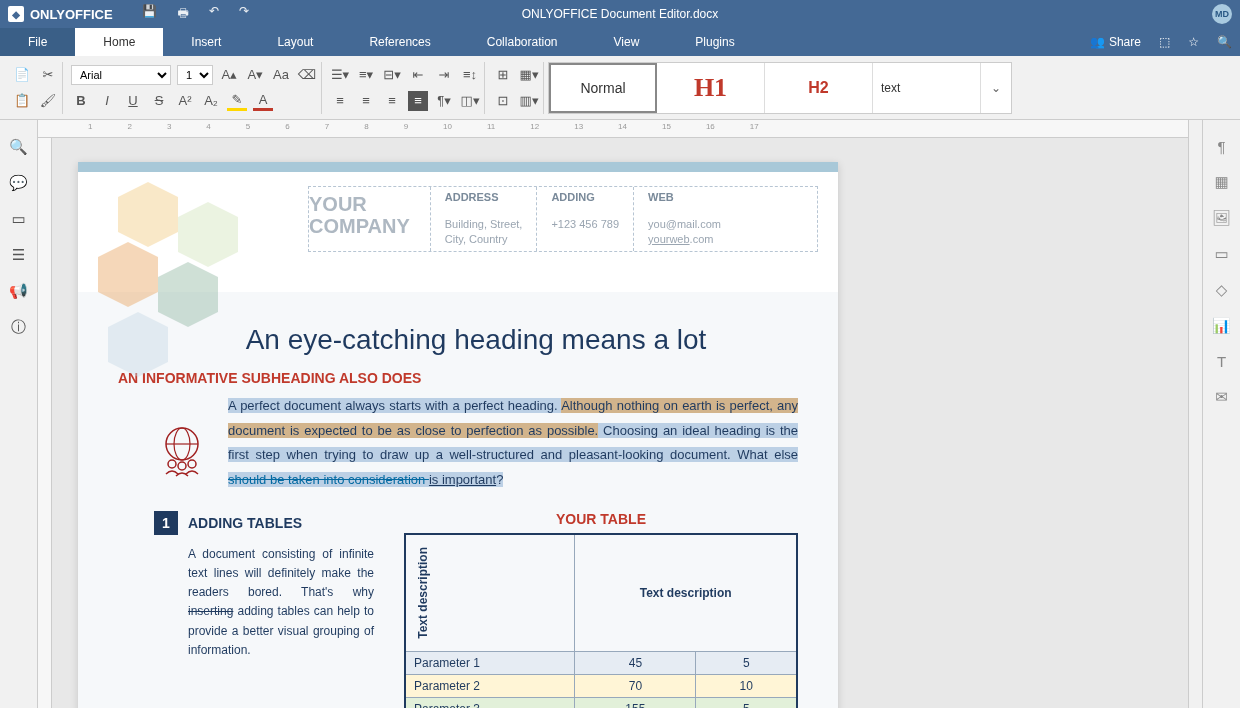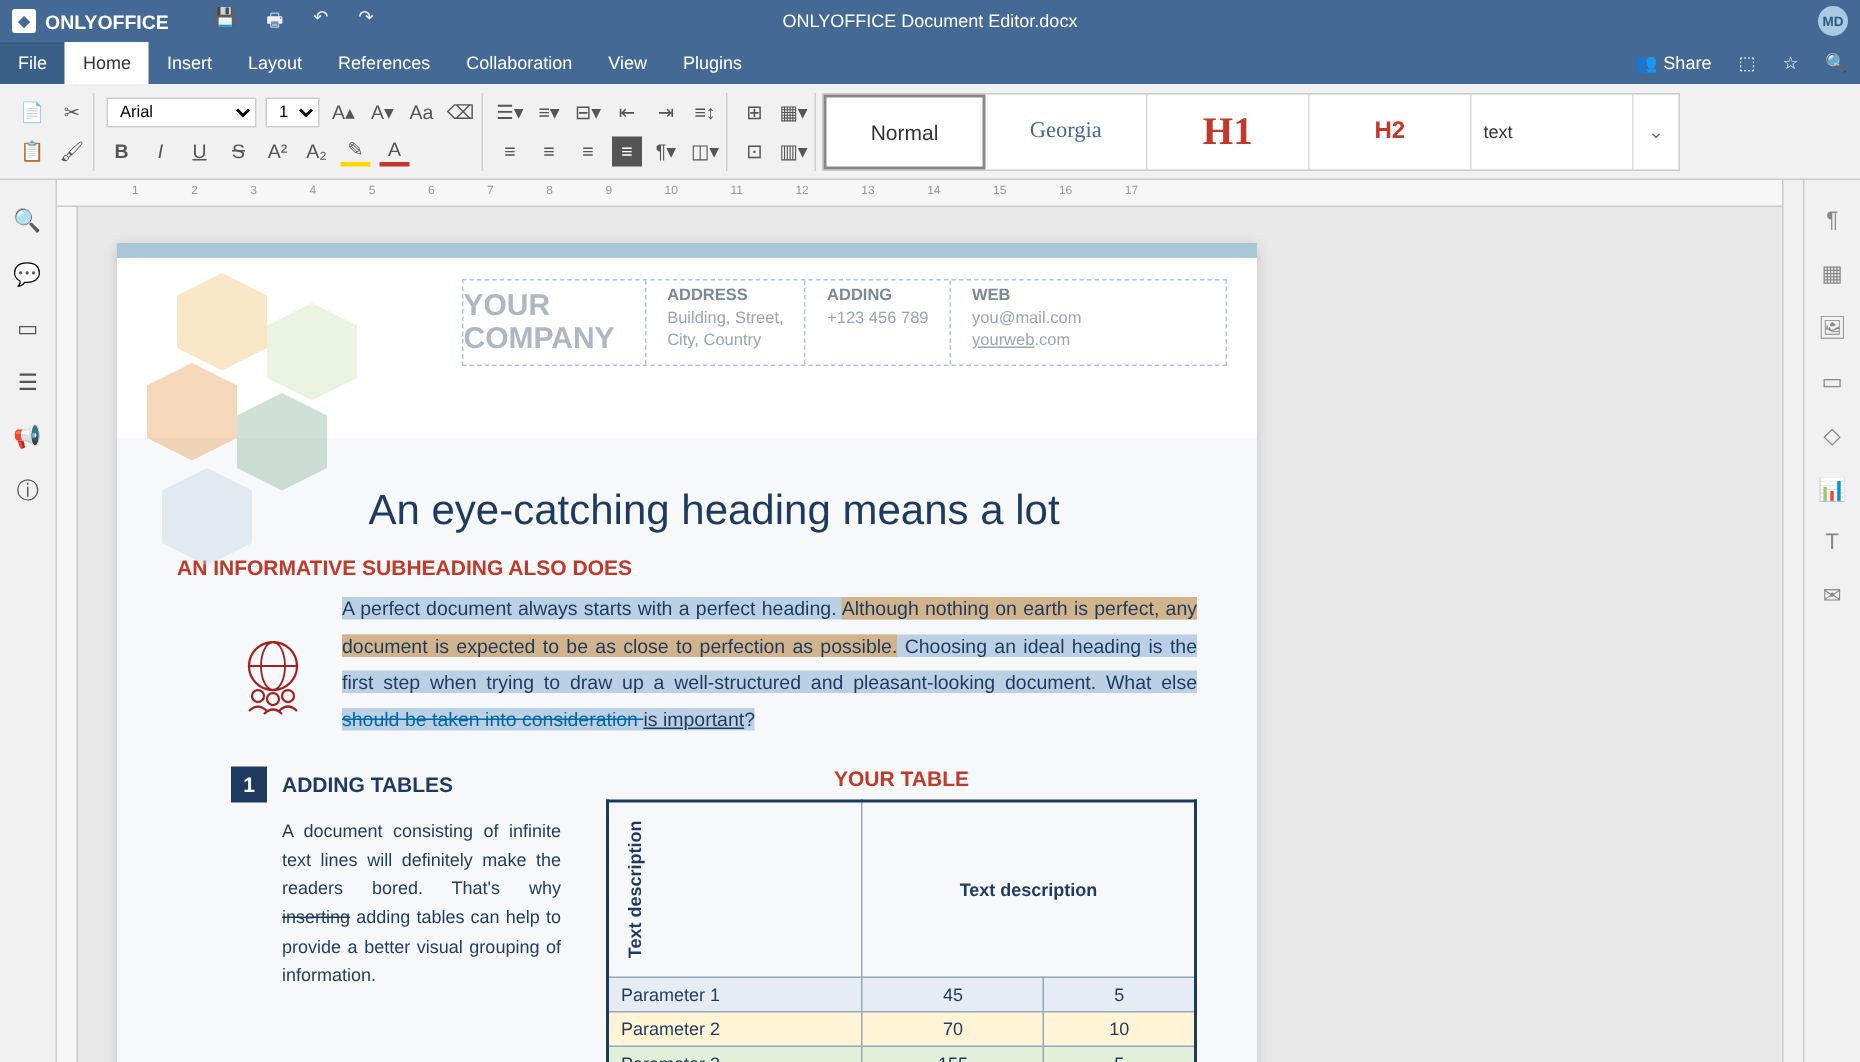--- a/index.html
+++ b/index.html
@@ -5,21 +5,21 @@
 *{box-sizing:border-box;margin:0;padding:0;font-family:Arial,sans-serif}
 body{width:1240px;height:708px;overflow:hidden;background:#e0e0e0;font-size:12px;color:#333}
 .titlebar{height:28px;background:#446995;display:flex;align-items:center;color:#fff;padding:0 8px;position:relative}
 .logo{display:flex;align-items:center;gap:6px;font-weight:bold;font-size:13px}
 .logo-icon{width:16px;height:16px;background:#fff;border-radius:2px;display:flex;align-items:center;justify-content:center;color:#446995;font-size:10px}
 .qa-icons{display:flex;gap:20px;margin-left:30px}
 .qa-icons span{cursor:pointer;opacity:.9}
 .doc-title{position:absolute;left:50%;transform:translateX(-50%);font-size:12px}
 .user-badge{position:absolute;right:8px;width:20px;height:20px;border-radius:50%;background:#a9cae0;color:#2a5885;display:flex;align-items:center;justify-content:center;font-size:9px;font-weight:bold}
 .menubar{height:28px;background:#446995;display:flex;align-items:center;color:#fff;padding:0;position:relative}
-.menu-item{padding:0 12px;height:28px;display:flex;align-items:center;cursor:pointer;font-size:12px}
+.menu-item{padding:0 28px;height:28px;display:flex;align-items:center;cursor:pointer;font-size:12px}
 .menu-file{background:#3a5f87}
 .menu-active{background:#fff;color:#333}
 .menu-right{position:absolute;right:8px;display:flex;align-items:center;gap:18px}
 .menu-right span{cursor:pointer}
 .share-btn{display:flex;align-items:center;gap:4px}
 .toolbar{height:64px;background:#f1f1f1;border-bottom:1px solid #ccc;display:flex;align-items:center;padding:0 8px;gap:4px}
 .tool-group{display:flex;flex-direction:column;gap:6px;padding:0 4px;border-right:1px solid #d0d0d0;height:52px;justify-content:center}
 .tool-row{display:flex;gap:6px;align-items:center}
 .tool-btn{width:20px;height:20px;display:flex;align-items:center;justify-content:center;cursor:pointer;font-size:13px;color:#555}
 .font-select{width:100px;height:20px;border:1px solid #ccc;font-size:11px;padding:0 4px;background:#fff}
@@ -39,21 +39,21 @@
 .h-ruler{height:18px;background:#f7f7f7;border-bottom:1px solid #ccc;display:flex;position:relative;font-size:8px;color:#888}
 .v-ruler{width:14px;background:#f7f7f7;border-right:1px solid #ccc;position:absolute;left:0;top:18px;bottom:0}
 .canvas{flex:1;overflow:auto;padding:24px 0 0 40px;position:relative}
 .page{width:760px;background:#fff;box-shadow:0 2px 8px rgba(0,0,0,.15);min-height:540px;padding:0;position:relative}
 .page-header{height:130px;background:linear-gradient(#a8c8d8 0,#a8c8d8 10px,#fff 10px);position:relative;padding:24px 20px 0}
 .cubes{position:absolute;left:0;top:0;width:210px;height:220px;opacity:.5}
 .company-block{display:flex;gap:0;margin-left:210px;border:1px dashed #b7c5d3}
 .company-name{padding:6px 20px 6px 0;color:#aeb8c2;font-weight:bold;font-size:20px;line-height:1.1}
 .info-col{border-left:1px dashed #b7c5d3;padding:4px 14px;font-size:11px}
 .info-col .lbl{color:#7a8a9a;font-weight:bold;font-size:11px}
-.info-col .val{color:#9aa5b1;font-size:11px;margin-top:2px;line-height:1.35}
+.info-col .val{color:#9aa5b1;font-size:11px;margin-top:14px;line-height:1.35}
 .info-col .link{text-decoration:underline}
 .body-area{padding:20px 40px 20px 76px;background:#f6f8fa}
 .heading{color:#1f3a5f;font-size:28px;text-align:center;margin:12px 0 14px;font-weight:normal}
 .subheading{color:#c0392b;font-weight:bold;font-size:14px;margin:0 0 8px -36px}
 .para-block{display:flex;gap:14px;align-items:flex-start}
 .icon-slot{width:60px;flex-shrink:0;padding-top:28px}
 .para{font-size:13px;color:#1f3a5f;line-height:1.9;text-align:justify}
 .para .sel1{background:#d2b48c}
 .para .sel2{background:#bcd0e5}
 .para .strike{text-decoration:line-through;color:#0369a1}
@@ -178,21 +178,20 @@
         <span class="tool-btn">⊞</span>
         <span class="tool-btn">▦▾</span>
       </div>
     <div class="tool-row">
         <span class="tool-btn">⊡</span>
         <span class="tool-btn">▥▾</span>
       </div>
   </div>
   <div class="styles-gallery">
     <div class="style-item sel">Normal</div>
-    <div class="style-item style-georgia">Georgia</div>
     <div class="style-item style-h1">H1</div>
     <div class="style-item style-h2">H2</div>
     <div class="style-item style-text">text</div>
     <div class="style-dd">⌄</div>
   </div>
 </div>
 
 <div class="main">
   <div class="left-rail">
     <span>🔍</span>

